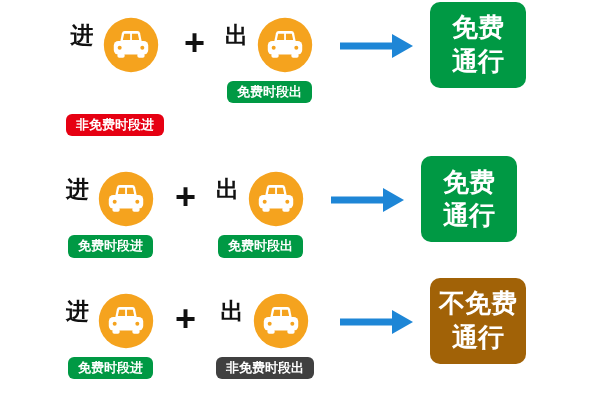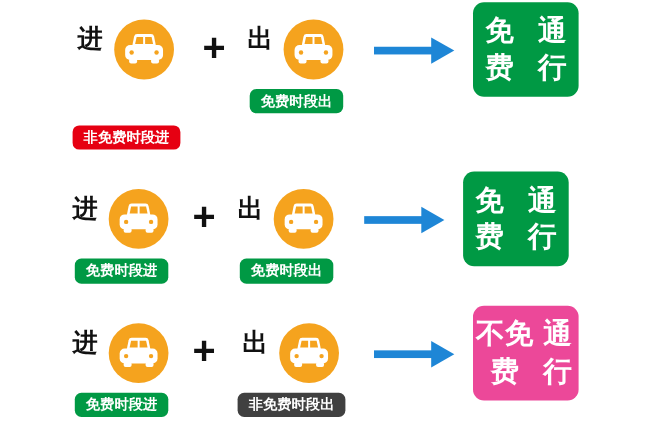--- a/index.html
+++ b/index.html
@@ -7,21 +7,21 @@
   .page{width:600px;height:400px;background:#ffffff;overflow:hidden;box-sizing:border-box;padding:16px 0 0 66px;}
   .row{display:flex;align-items:flex-start;margin-bottom:34px;}
   .group{display:flex;flex-direction:column;align-items:center;}
   .car-line{display:flex;align-items:flex-start;}
   .dir{font-size:23px;font-weight:bold;color:#111;margin:8px 8px 0 0;line-height:1;}
   .car-wrap svg{width:58px;height:58px;display:block;}
   .badge{margin-top:7px;color:#fff;font-size:13px;font-weight:bold;padding:4px 10px;border-radius:6px;white-space:nowrap;line-height:1.1;}
   .plus{font-size:36px;font-weight:bold;color:#111;margin:7px 20px 0 20px;line-height:40px;}
   .arrow-wrap{margin:17px 16px 0 26px;}
   .arrow-wrap svg{width:74px;height:26px;display:block;}
-  .result{width:96px;height:86px;margin-top:-14px;border-radius:10px;color:#fff;font-size:26px;font-weight:bold;display:flex;flex-direction:row;align-items:center;justify-content:center;line-height:1.3;text-align:center;}
+  .result{width:96px;height:86px;margin-top:-14px;border-radius:10px;color:#fff;font-size:26px;font-weight:bold;display:flex;flex-direction:column;align-items:center;justify-content:center;line-height:1.3;text-align:center;}
 </style>
 </head>
 <body>
 
 <div class="page">
 
   <div class="row">
     <div class="group">
       <div class="car-line">
         <span class="dir">进</span>
@@ -194,19 +194,19 @@
       <div class="badge" style="background-color: #404040;">非免费时段出</div>
     </div>
     <div class="arrow-wrap">
       <svg viewBox="0 0 74 26">
         <g fill="#1E86D6">
           <rect x="0" y="9.5" width="54" height="7"></rect>
           <polygon points="52,1 73,13 52,25"></polygon>
         </g>
       </svg>
     </div>
-    <div class="result" style="background-color: #ec4899;">
+    <div class="result" style="background-color: #a16207;">
       <div>不免费</div>
       <div>通行</div>
     </div>
   </div>
 
 </div>
 
 </body></html>

